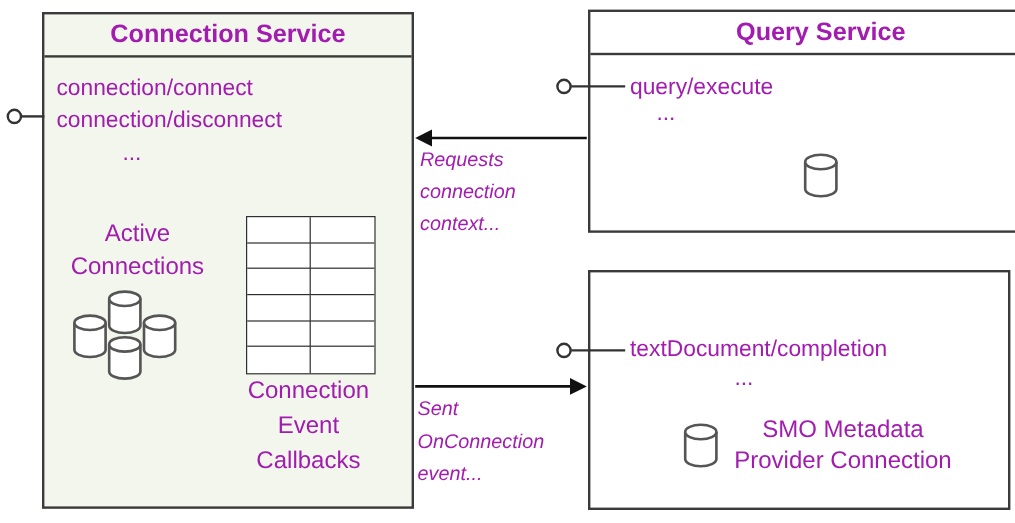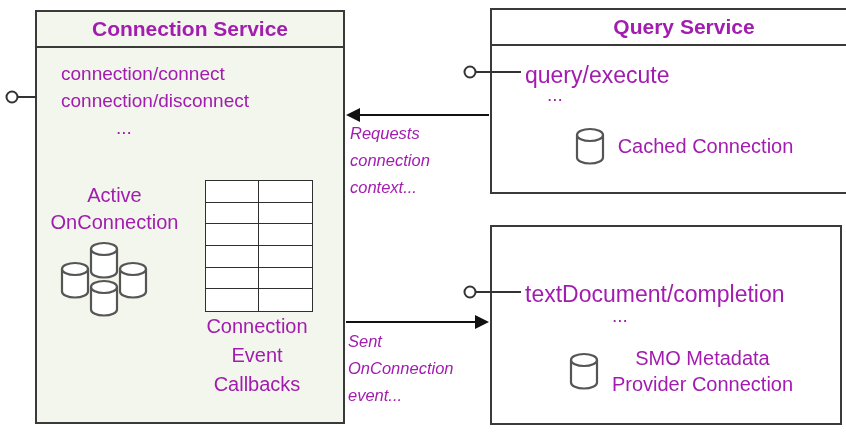--- a/index.html
+++ b/index.html
@@ -9,42 +9,42 @@
   }
   .box{position:absolute;border:2px solid #3a3a3a;box-sizing:border-box;}
   .box-header{
     height:34px;line-height:34px;border-bottom:2px solid #3a3a3a;
     font-weight:700;font-size:21px;text-align:center;
   }
   .connection-box{left:35px;top:10px;width:310px;height:414px;background:#f3f6ec;}
   .query-box{left:490px;top:8px;width:388px;height:186px;background:#ffffff;}
   .language-box{left:490px;top:225px;width:352px;height:200px;background:#ffffff;}
 
-  .endpoints{position:absolute;left:24px;top:48px;font-size:19px;line-height:27px;}
+  .endpoints{position:absolute;left:10px;top:48px;font-size:19px;line-height:27px;}
   .cs-ellipsis{padding-left:55px;}
 
   .active-label{
     position:absolute;left:5px;top:170px;width:145px;text-align:center;
     font-size:20px;line-height:27px;white-space:pre-line;
   }
   .cyl-cluster{position:absolute;left:20px;top:228px;}
   .grid-table{
     position:absolute;left:168px;top:168px;width:106px;height:130px;
     display:grid;grid-template-columns:1fr 1fr;grid-template-rows:repeat(6,1fr);
     background:#fff;border:1.6px solid #2f2f2f;
   }
   .grid-table div{border-right:1.6px solid #2f2f2f;border-bottom:1.6px solid #2f2f2f;}
   .grid-table div:nth-child(2n){border-right:none;}
   .grid-table div:nth-last-child(-n+2){border-bottom:none;}
   .callbacks-label{
     position:absolute;left:148px;top:300px;width:144px;text-align:center;
     font-size:20px;line-height:29px;white-space:pre-line;
   }
 
-  .svc-endpoint{position:absolute;left:33px;font-size:23px;}
+  .svc-endpoint{position:absolute;left:33px;font-size:19px;}
   .q-endpoint{top:52px;}
   .q-ellipsis{position:absolute;left:55px;top:74px;font-size:19px;}
   .l-endpoint{top:54px;}
   .l-ellipsis{position:absolute;left:120px;top:78px;font-size:19px;}
   .conn-row{
     position:absolute;left:0;right:0;display:flex;align-items:center;
     justify-content:center;gap:13px;font-size:20px;
   }
   .cached-row{top:116px;}
   .smo-row{top:118px;padding-left:30px;}
@@ -77,21 +77,21 @@
   <div class="box connection-box">
     <div class="box-header">Connection Service</div>
 
     <div class="endpoints">
       <div>connection/connect</div>
       <div>connection/disconnect</div>
       <div class="cs-ellipsis">...</div>
     </div>
 
     <div class="active-label">Active
-OnConnection</div>
+Connections</div>
 
     <svg class="cyl-cluster" width="96" height="80">
       <use href="#cyl" transform="translate(32,0)"></use>
       <use href="#cyl" transform="translate(3,20)"></use>
       <use href="#cyl" transform="translate(61,20)"></use>
       <use href="#cyl" transform="translate(32,38)"></use>
     </svg>
 
     <div class="grid-table">
       <div></div>
@@ -114,21 +114,20 @@
   </div>
 
   <div class="box query-box">
     <div class="box-header">Query Service</div>
     <div class="svc-endpoint q-endpoint">query/execute</div>
     <div class="q-ellipsis">...</div>
     <div class="conn-row cached-row">
       <svg width="30" height="40">
           <use href="#cyl"></use>
         </svg>
-      <div class="conn-label">Cached Connection</div>
     </div>
   </div>
 
   <div class="box language-box">
     <div class="svc-endpoint l-endpoint">textDocument/completion</div>
     <div class="l-ellipsis">...</div>
     <div class="conn-row smo-row">
       <svg width="30" height="40">
           <use href="#cyl"></use>
         </svg>

